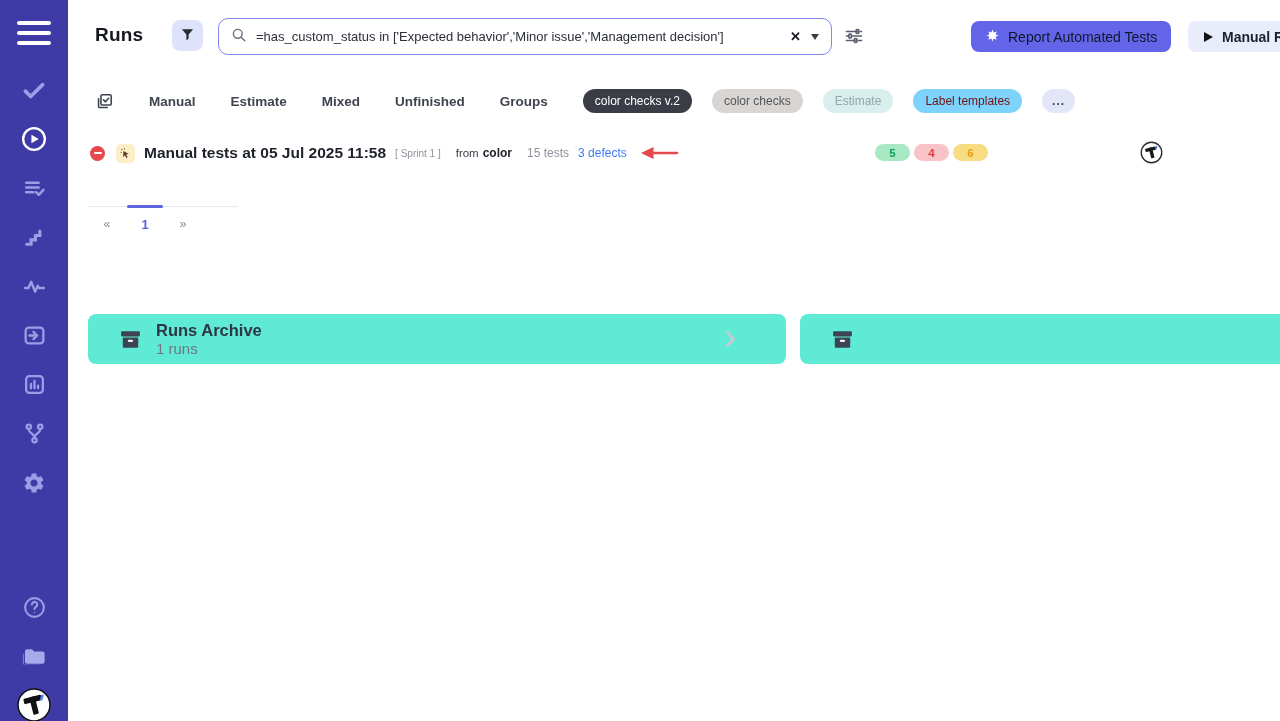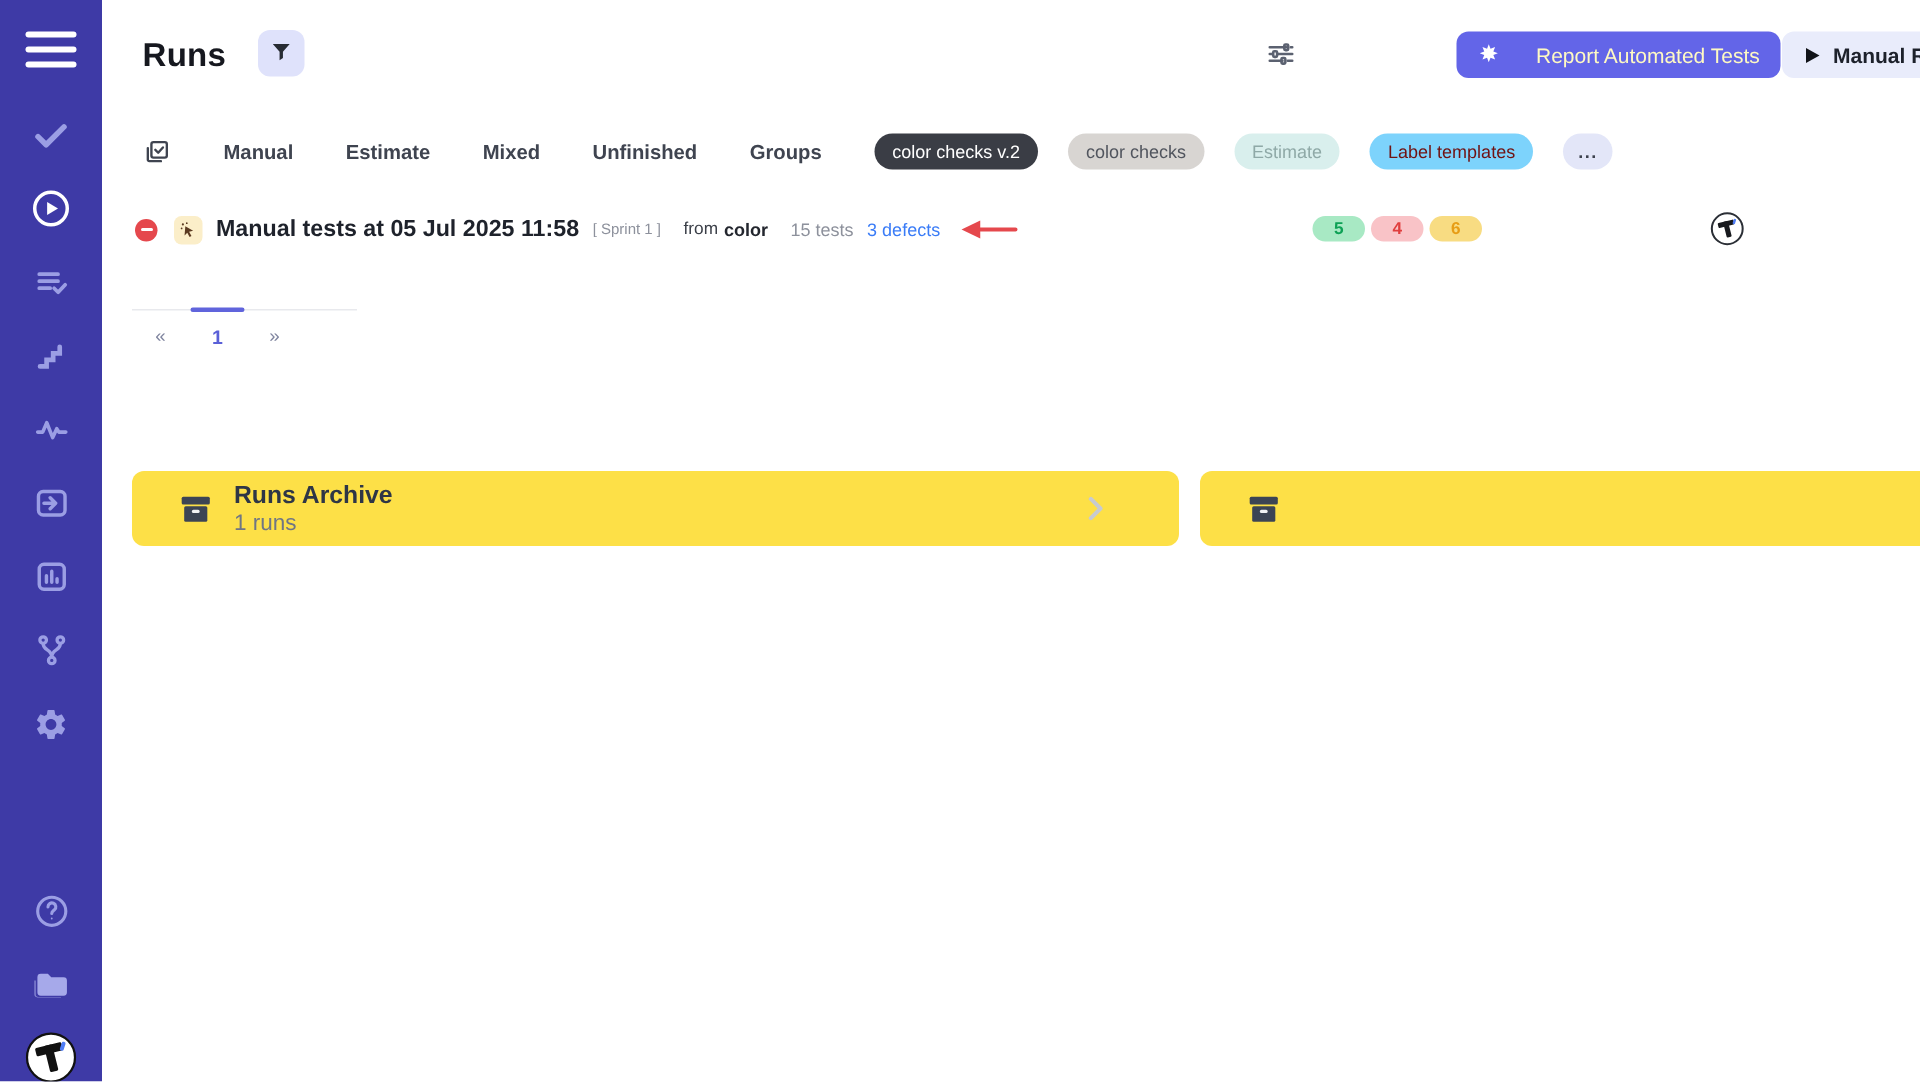--- a/index.html
+++ b/index.html
@@ -10,35 +10,35 @@
   
   .sidebar { position:absolute; left:0; top:0; width:68px; height:721px; background:#3e3aa6; }
   .sb-item { position:absolute; left:0; width:68px; height:40px; display:flex; align-items:center; justify-content:center; cursor:pointer; }
   .sb-item svg { display:block; }
   .hamburger { position:absolute; left:17px; top:21px; width:34px; height:24px; display:flex; flex-direction:column; justify-content:space-between; cursor:pointer; }
   .hamburger span { display:block; height:4px; border-radius:2px; background:#ffffff; }
 
   
   .main { position:absolute; left:68px; top:0; width:1212px; height:721px; background:#ffffff; }
 
-  .page-title { position:absolute; left:27px; top:24px; font-size:22px; font-weight:700; color:#16181f; letter-spacing:.2px; }
+  .page-title { position:absolute; left:27px; top:24px; font-size:19px; font-weight:700; color:#16181f; letter-spacing:.2px; }
 
   .filter-btn { position:absolute; left:104px; top:20px; width:31px; height:31px; background:#dfe2fb; border:none; border-radius:8px; display:flex; align-items:center; justify-content:center; cursor:pointer; }
 
   .searchbox { position:absolute; left:150px; top:18px; width:614px; height:37px; background:#fff;
                border:1.6px solid #8285ec; border-radius:10px; display:flex; align-items:center; padding:0 12px; cursor:text; }
   .searchbox .query { margin-left:9px; font-size:13px; color:#2b2f38; white-space:nowrap; overflow:hidden; flex:1; }
   .query .misspell { text-decoration:underline; text-decoration-style:wavy; text-decoration-color:#e05c5c; text-decoration-thickness:1px; text-underline-offset:3px; }
   .searchbox .clear-x { font-size:13px; font-weight:700; color:#16181f; margin:0 10px 0 8px; cursor:pointer; }
   .caret-down { width:0; height:0; border-left:4.5px solid transparent; border-right:4.5px solid transparent; border-top:6px solid #3a3e48; cursor:pointer; }
 
   .sliders-btn { position:absolute; left:775px; top:26px; width:22px; height:22px; background:none; border:none; cursor:pointer; }
 
-  .btn-report { position:absolute; left:903px; top:21px; height:31px; padding:0 14px; background:#6365e8; color:#fef9c3;
-                border:none; border-radius:8px; display:flex; align-items:center; gap:24px; font-size:14px; font-weight:500; cursor:pointer; font-family:inherit; }
+  .btn-report { position:absolute; left:903px; top:21px; height:31px; padding:0 14px; background:#6365e8; color:#0f172a;
+                border:none; border-radius:8px; display:flex; align-items:center; gap:8px; font-size:14px; font-weight:500; cursor:pointer; font-family:inherit; }
   .btn-manual { position:absolute; left:1120px; top:21px; height:31px; width:200px; padding:0 16px; background:#e9ecfb; color:#1d212b;
                 border:none; border-radius:8px; display:flex; align-items:center; gap:9px; font-size:14px; font-weight:600; cursor:pointer; font-family:inherit; }
   .play-tri { width:0; height:0; border-top:5.5px solid transparent; border-bottom:5.5px solid transparent; border-left:9px solid #111318; }
 
   
   .tabsrow { position:absolute; left:0; top:86px; height:30px; width:1276px; display:flex; align-items:center; }
   .select-all { margin-left:27px; cursor:pointer; display:flex; }
   .tab { margin-left:35px; font-size:13.5px; font-weight:600; color:#3f4450; cursor:pointer; white-space:nowrap; }
   .tab:first-of-type { margin-left:28px; }
   .tag { margin-left:20px; padding:5px 12px; border-radius:13px; font-size:12px; font-weight:500; cursor:pointer; white-space:nowrap; }
@@ -63,21 +63,21 @@
 
   
   .pagination { position:absolute; left:20px; top:206px; width:150px; border-top:1px solid #e8e9ed; }
   .page-indicator { position:absolute; top:-2px; left:39px; width:36px; height:3px; border-radius:2px; background:#6064dc; }
   .page-btns { display:flex; margin-top:10px; }
   .pg { width:38px; text-align:center; font-size:12.5px; color:#8186a0; cursor:pointer; }
   .pg.current { color:#5a60d8; font-weight:600; font-size:13px; }
 
   
   .archives { position:absolute; left:0; top:314px; width:1292px; height:50px; }
-  .card { position:absolute; top:0; height:50px; background:#fde047; border-radius:8px; display:flex; align-items:center; cursor:pointer; }
+  .card { position:absolute; top:0; height:50px; background:#5eead4; border-radius:8px; display:flex; align-items:center; cursor:pointer; }
   .card.runs { left:20px; width:698px; }
   .card.groups { left:732px; width:560px; }
   .card .a-icon { margin-left:30px; display:flex; flex:none; }
   .card .a-text { margin-left:13px; }
   .a-title { font-size:16.5px; font-weight:700; color:#2e3646; line-height:1.1; }
   .a-sub { font-size:15px; color:#707684; margin-top:1px; }
   .card .chev { position:absolute; right:45px; top:14px; }
 </style>
 </head>
 <body>
@@ -208,20 +208,31 @@
     <h1 class="page-title">Runs</h1>
 
     <button class="filter-btn">
       <span>
         <svg width="15" height="15" viewBox="0 0 20 20">
             <path d="M2.5 3h15l-6 7v5.5l-3 2V10l-6-7z" fill="#272b33"></path>
           </svg>
       </span>
     </button>
 
+    <div class="searchbox" role="textbox">
+      <span>
+        <svg width="16" height="16" viewBox="0 0 20 20" fill="none" stroke="#6c7280" stroke-width="1.8" stroke-linecap="round">
+            <circle cx="8.5" cy="8.5" r="5.5"></circle>
+            <path d="M13 13l4.2 4.2"></path>
+          </svg>
+      </span>
+      <span class="query"><span>=has_custom_status in ['Expected </span><span class="misspell">behavior</span><span>','Minor issue','Management decision']</span></span>
+      <span class="clear-x">✕</span>
+      <span class="caret-down"></span>
+    </div>
 
     <button class="sliders-btn">
       <span>
         <svg width="20" height="20" viewBox="0 0 20 20" fill="none" stroke="#5b6170" stroke-width="1.7" stroke-linecap="round">
             <path d="M2.5 5.5h11M16.5 5.5h1"></path>
             <rect x="12.2" y="3.6" width="2.6" height="3.8" rx="0.8"></rect>
             <path d="M2.5 10h2M8 10h9.5"></path>
             <rect x="4.8" y="8.1" width="2.6" height="3.8" rx="0.8"></rect>
             <path d="M2.5 14.5h8.5M14.5 14.5h3"></path>
             <rect x="10.3" y="12.6" width="2.6" height="3.8" rx="0.8"></rect>

